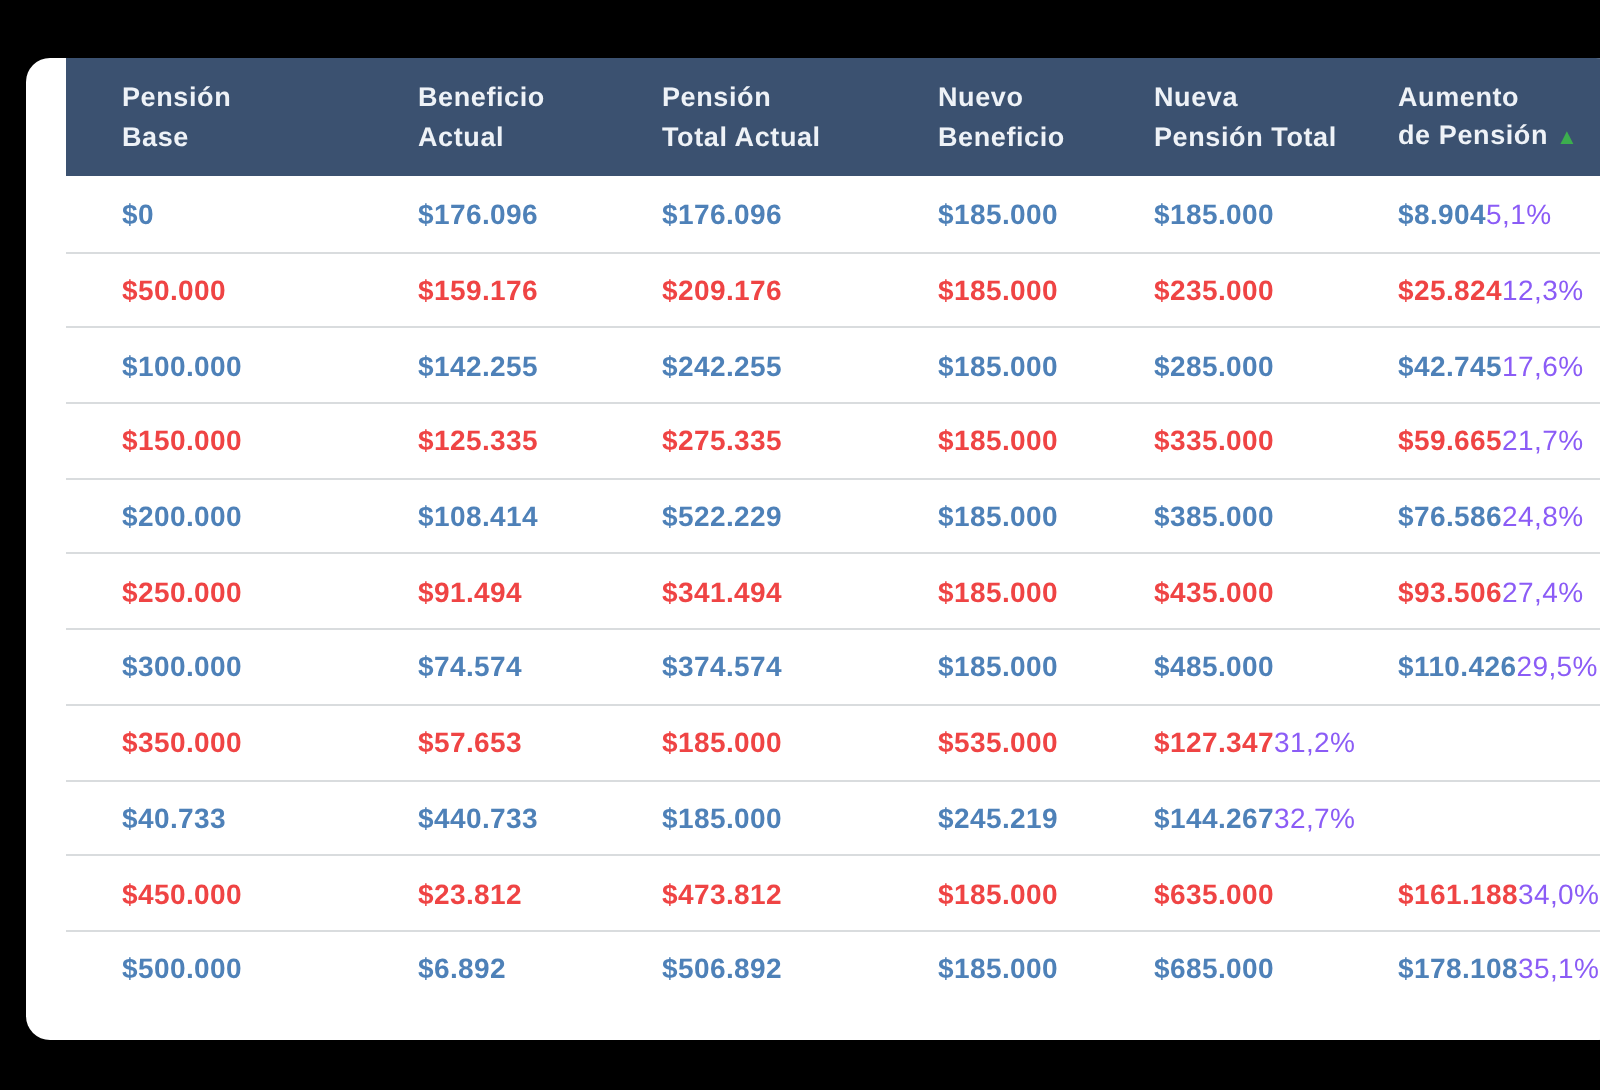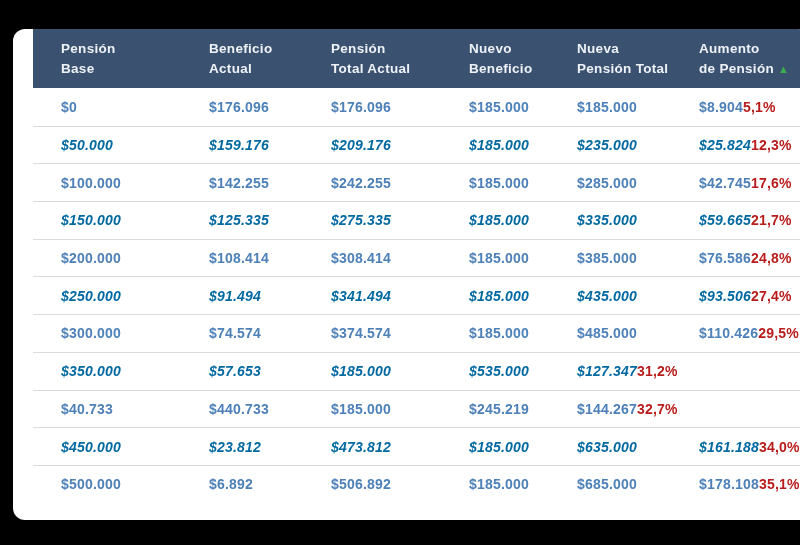--- a/index.html
+++ b/index.html
@@ -69,28 +69,28 @@
     height: 37.7px;
     flex: 0 0 37.7px;
     font-size: 14px;
     font-weight: bold;
     letter-spacing: 0.2px;
   }
   .row + .row {
     border-top: 1px solid #d9dcde;
   }
   .row-blue .money { color: #4e81b8; }
-  .row-navy .money { color: #0369a1; font-style: italic; }
+  .row-navy .money { color: #ef4444; }
   .cell-last {
     display: flex;
     align-items: center;
   }
   .pct {
-    color: #b91c1c;
-    font-weight: bold;
+    color: #8b5cf6;
+    font-weight: normal;
   }
 </style>
 </head>
 <body>
 
 <div class="stage">
   <div class="card">
 
     <div class="grid-row thead">
       <div class="hcell">Pensión
@@ -148,21 +148,21 @@
         <div class="money">$185.000</div>
         <div class="money">$335.000</div>
         <div class="cell-last">
           <span class="money">$59.665</span>
           <span class="pct">21,7%</span>
         </div>
       </div>
         <div class="grid-row row row-blue">
         <div class="money">$200.000</div>
         <div class="money">$108.414</div>
-        <div class="money">$308.414</div>
+        <div class="money">$522.229</div>
         <div class="money">$185.000</div>
         <div class="money">$385.000</div>
         <div class="cell-last">
           <span class="money">$76.586</span>
           <span class="pct">24,8%</span>
         </div>
       </div>
         <div class="grid-row row row-navy">
         <div class="money">$250.000</div>
         <div class="money">$91.494</div>

